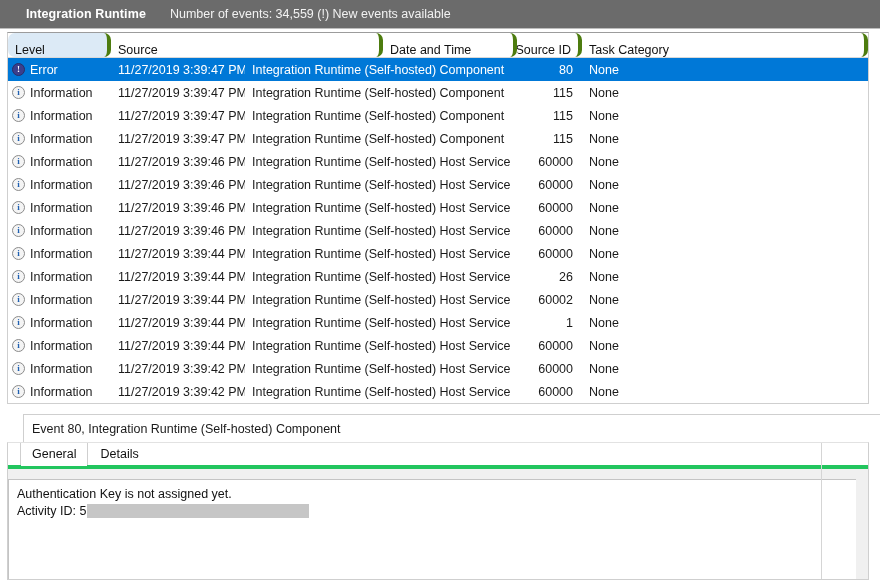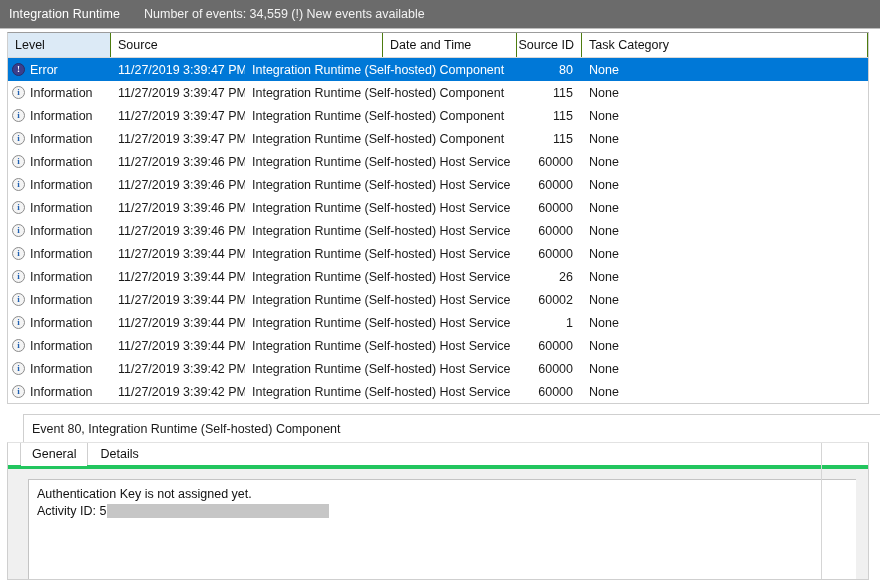--- a/index.html
+++ b/index.html
@@ -23,22 +23,22 @@
     left: 0; top: 0;
     width: 880px; height: 29px;
     background: #6b6b6b;
     border-bottom: 1px solid #bdbdbd;
     display: flex;
     align-items: center;
     color: #ffffff;
     font-size: 12.5px;
   }
   .banner-title {
-    font-weight: normal;
-    padding-left: 9px;
+    font-weight: bold;
+    padding-left: 26px;
     letter-spacing: 0.1px;
     white-space: nowrap;
   }
   .banner-status {
     padding-left: 24px;
     font-weight: normal;
     white-space: nowrap;
     color: #f2f2f2;
   }
 
@@ -56,26 +56,27 @@
   .lv-header {
     display: flex;
     height: 25px;
     background: #ffffff;
     border-bottom: 1px solid #d9d9d9;
     font-size: 12.5px;
     color: #111111;
   }
   .lv-header .hcell {
     display: flex;
-    align-items: center;
+    align-items: flex-end;
     padding-left: 7px;
-    border-right: 1px solid #4d7c0f;
+    border-right: 4px solid #4d7c0f;
     height: 100%;
     white-space: nowrap;
     overflow: hidden;
+    border-radius: 7px;
   }
   .lv-header .hcell.sorted { background: #dceaf6; }
   .lv-header .hcell.num { justify-content: flex-end; padding-right: 7px; padding-left: 2px; }
 
   .col-level    { width: 103px; min-width: 103px; }
   .col-date     { width: 134px; min-width: 134px; }
   .col-source   { width: 272px; min-width: 272px; }
   .col-eventid  { width: 65px;  min-width: 65px;  }
   .col-task     { width: 286px; min-width: 286px; }
 
@@ -183,21 +184,21 @@
     position: absolute;
     left: 0; right: 0; bottom: -1px;
     height: 1px;
     background: #ffffff;
   }
 
   .tabcontent {
     position: relative;
     height: 111px;
     background: #f0f0f0;
-    padding: 10px 12px 0 20px;
+    padding: 10px 12px 0 0;
   }
   .msgbox {
     position: relative;
     height: 101px;
     background: #ffffff;
     border: 1px solid #c4c4c4;
     border-right: none;
     border-bottom: none;
     padding: 6px 8px;
     font-size: 12.5px;

